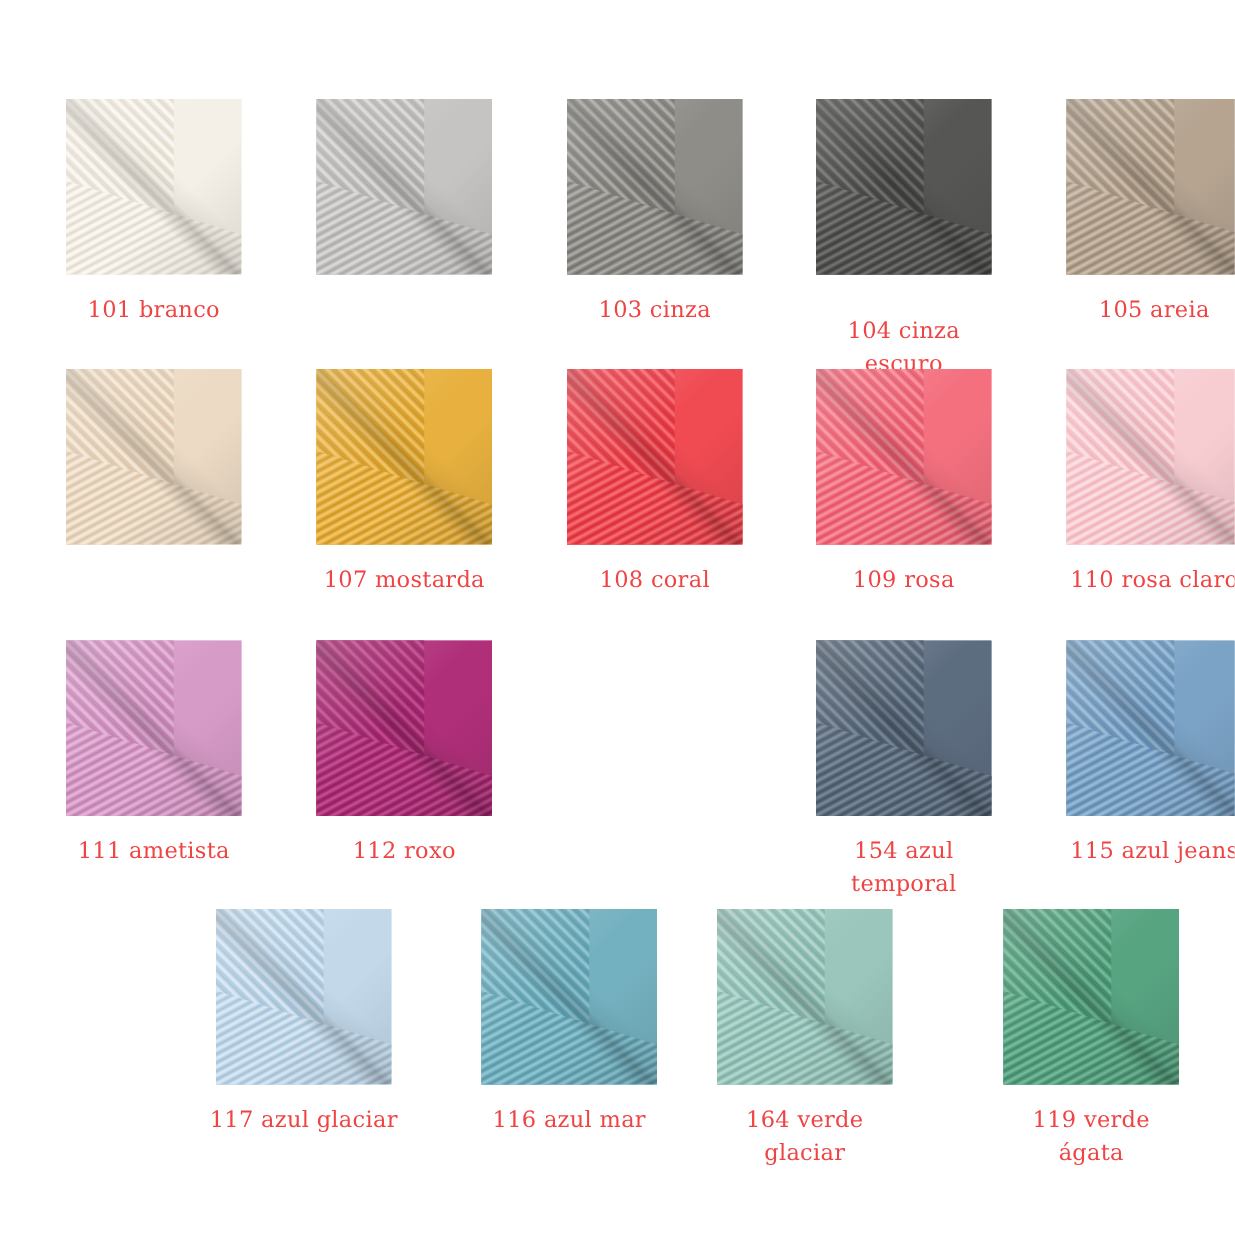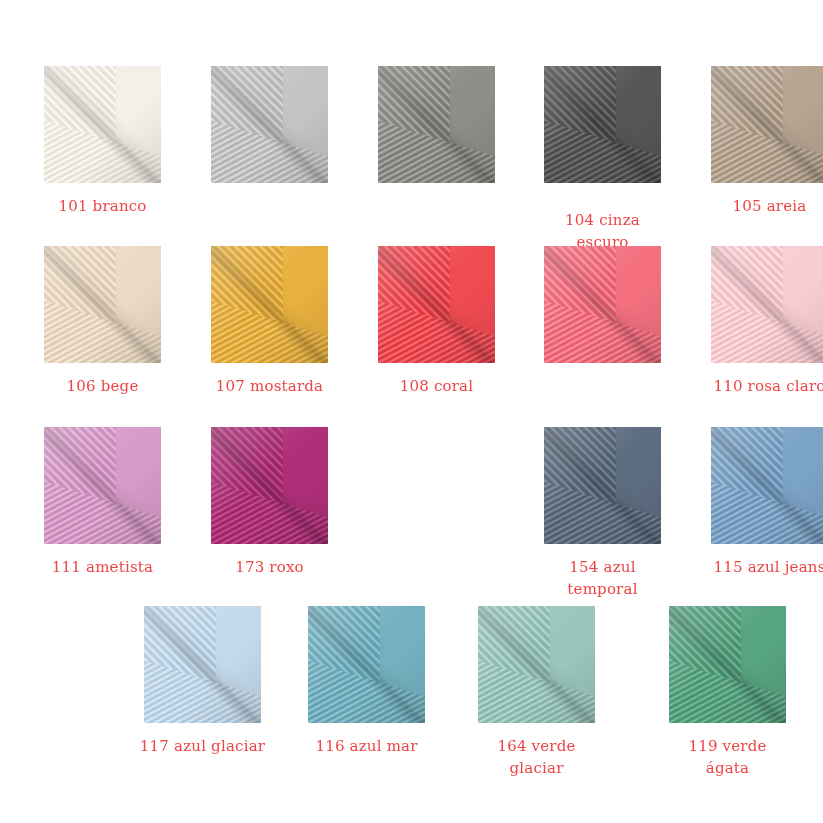--- a/index.html
+++ b/index.html
@@ -124,20 +124,21 @@
       </div>
     </div>
     <div class="swatch-cell" style="left: 353px; top: 66px;">
       <div class="swatch" title="103 cinza" style="background: rgb(142, 141, 136);">
         <div class="base" style="background: rgb(142, 141, 136);"></div>
         <div class="ply-a" style="background-image: repeating-linear-gradient(90deg, rgb(109, 108, 104) 0px, rgb(142, 141, 136) 1.2px, rgb(180, 179, 174) 2.4px, rgb(142, 141, 136) 3.6px, rgb(109, 108, 104) 5px);"></div>
         <div class="ply-b" style="background-image: repeating-linear-gradient(90deg, rgb(109, 108, 104) 0px, rgb(142, 141, 136) 1.2px, rgb(180, 179, 174) 2.4px, rgb(142, 141, 136) 3.6px, rgb(109, 108, 104) 5px);"></div>
         <div class="seam"></div>
         <div class="shade"></div>
       </div>
+      <div class="label">103 cinza</div>
     </div>
     <div class="swatch-cell" style="left: 519px; top: 66px; gap: 14px;">
       <div class="swatch" title="104 cinza escuro" style="background: rgb(86, 86, 84);">
         <div class="base" style="background: rgb(86, 86, 84);"></div>
         <div class="ply-a" style="background-image: repeating-linear-gradient(90deg, rgb(59, 59, 57) 0px, rgb(86, 86, 84) 1.2px, rgb(122, 122, 119) 2.4px, rgb(86, 86, 84) 3.6px, rgb(59, 59, 57) 5px);"></div>
         <div class="ply-b" style="background-image: repeating-linear-gradient(90deg, rgb(59, 59, 57) 0px, rgb(86, 86, 84) 1.2px, rgb(122, 122, 119) 2.4px, rgb(86, 86, 84) 3.6px, rgb(59, 59, 57) 5px);"></div>
         <div class="seam"></div>
         <div class="shade"></div>
       </div>
       <div class="label">104 cinza
@@ -154,21 +155,20 @@
       <div class="label">105 areia</div>
     </div>
     <div class="swatch-cell" style="left: 19px; top: 246px;">
       <div class="swatch" title="106 bege" style="background: rgb(236, 218, 196);">
         <div class="base" style="background: rgb(236, 218, 196);"></div>
         <div class="ply-a" style="background-image: repeating-linear-gradient(90deg, rgb(214, 191, 163) 0px, rgb(236, 218, 196) 1.2px, rgb(248, 238, 223) 2.4px, rgb(236, 218, 196) 3.6px, rgb(214, 191, 163) 5px);"></div>
         <div class="ply-b" style="background-image: repeating-linear-gradient(90deg, rgb(214, 191, 163) 0px, rgb(236, 218, 196) 1.2px, rgb(248, 238, 223) 2.4px, rgb(236, 218, 196) 3.6px, rgb(214, 191, 163) 5px);"></div>
         <div class="seam"></div>
         <div class="shade"></div>
       </div>
-      <div class="label">106 bege</div>
     </div>
     <div class="swatch-cell" style="left: 186px; top: 246px;">
       <div class="swatch" title="107 mostarda" style="background: rgb(232, 177, 63);">
         <div class="base" style="background: rgb(232, 177, 63);"></div>
         <div class="ply-a" style="background-image: repeating-linear-gradient(90deg, rgb(201, 144, 31) 0px, rgb(232, 177, 63) 1.2px, rgb(244, 204, 119) 2.4px, rgb(232, 177, 63) 3.6px, rgb(201, 144, 31) 5px);"></div>
         <div class="ply-b" style="background-image: repeating-linear-gradient(90deg, rgb(201, 144, 31) 0px, rgb(232, 177, 63) 1.2px, rgb(244, 204, 119) 2.4px, rgb(232, 177, 63) 3.6px, rgb(201, 144, 31) 5px);"></div>
         <div class="seam"></div>
         <div class="shade"></div>
       </div>
       <div class="label">107 mostarda</div>
@@ -184,20 +184,21 @@
       <div class="label">108 coral</div>
     </div>
     <div class="swatch-cell" style="left: 519px; top: 246px;">
       <div class="swatch" title="109 rosa" style="background: rgb(244, 112, 127);">
         <div class="base" style="background: rgb(244, 112, 127);"></div>
         <div class="ply-a" style="background-image: repeating-linear-gradient(90deg, rgb(222, 77, 98) 0px, rgb(244, 112, 127) 1.2px, rgb(250, 154, 166) 2.4px, rgb(244, 112, 127) 3.6px, rgb(222, 77, 98) 5px);"></div>
         <div class="ply-b" style="background-image: repeating-linear-gradient(90deg, rgb(222, 77, 98) 0px, rgb(244, 112, 127) 1.2px, rgb(250, 154, 166) 2.4px, rgb(244, 112, 127) 3.6px, rgb(222, 77, 98) 5px);"></div>
         <div class="seam"></div>
         <div class="shade"></div>
       </div>
+      <div class="label">109 rosa</div>
     </div>
     <div class="swatch-cell" style="left: 686px; top: 246px;">
       <div class="swatch" title="110 rosa claro" style="background: rgb(248, 205, 210);">
         <div class="base" style="background: rgb(248, 205, 210);"></div>
         <div class="ply-a" style="background-image: repeating-linear-gradient(90deg, rgb(238, 172, 182) 0px, rgb(248, 205, 210) 1.2px, rgb(253, 229, 232) 2.4px, rgb(248, 205, 210) 3.6px, rgb(238, 172, 182) 5px);"></div>
         <div class="ply-b" style="background-image: repeating-linear-gradient(90deg, rgb(238, 172, 182) 0px, rgb(248, 205, 210) 1.2px, rgb(253, 229, 232) 2.4px, rgb(248, 205, 210) 3.6px, rgb(238, 172, 182) 5px);"></div>
         <div class="seam"></div>
         <div class="shade"></div>
       </div>
       <div class="label">110 rosa claro</div>
@@ -213,21 +214,21 @@
       <div class="label">111 ametista</div>
     </div>
     <div class="swatch-cell" style="left: 186px; top: 427px;">
       <div class="swatch" title="112 roxo" style="background: rgb(176, 47, 121);">
         <div class="base" style="background: rgb(176, 47, 121);"></div>
         <div class="ply-a" style="background-image: repeating-linear-gradient(90deg, rgb(140, 29, 94) 0px, rgb(176, 47, 121) 1.2px, rgb(199, 87, 149) 2.4px, rgb(176, 47, 121) 3.6px, rgb(140, 29, 94) 5px);"></div>
         <div class="ply-b" style="background-image: repeating-linear-gradient(90deg, rgb(140, 29, 94) 0px, rgb(176, 47, 121) 1.2px, rgb(199, 87, 149) 2.4px, rgb(176, 47, 121) 3.6px, rgb(140, 29, 94) 5px);"></div>
         <div class="seam"></div>
         <div class="shade"></div>
       </div>
-      <div class="label">173 roxo</div>
+      <div class="label">112 roxo</div>
     </div>
     <div class="swatch-cell" style="left: 519px; top: 427px;">
       <div class="swatch" title="114 azul temporal" style="background: rgb(93, 109, 128);">
         <div class="base" style="background: rgb(93, 109, 128);"></div>
         <div class="ply-a" style="background-image: repeating-linear-gradient(90deg, rgb(67, 80, 95) 0px, rgb(93, 109, 128) 1.2px, rgb(128, 144, 159) 2.4px, rgb(93, 109, 128) 3.6px, rgb(67, 80, 95) 5px);"></div>
         <div class="ply-b" style="background-image: repeating-linear-gradient(90deg, rgb(67, 80, 95) 0px, rgb(93, 109, 128) 1.2px, rgb(128, 144, 159) 2.4px, rgb(93, 109, 128) 3.6px, rgb(67, 80, 95) 5px);"></div>
         <div class="seam"></div>
         <div class="shade"></div>
       </div>
       <div class="label">154 azul
@@ -246,21 +247,21 @@
     <div class="swatch-cell" style="left: 119px; top: 606px;">
       <div class="swatch" title="117 azul glaciar" style="background: rgb(195, 217, 234);">
         <div class="base" style="background: rgb(195, 217, 234);"></div>
         <div class="ply-a" style="background-image: repeating-linear-gradient(90deg, rgb(157, 189, 213) 0px, rgb(195, 217, 234) 1.2px, rgb(224, 236, 246) 2.4px, rgb(195, 217, 234) 3.6px, rgb(157, 189, 213) 5px);"></div>
         <div class="ply-b" style="background-image: repeating-linear-gradient(90deg, rgb(157, 189, 213) 0px, rgb(195, 217, 234) 1.2px, rgb(224, 236, 246) 2.4px, rgb(195, 217, 234) 3.6px, rgb(157, 189, 213) 5px);"></div>
         <div class="seam"></div>
         <div class="shade"></div>
       </div>
       <div class="label">117 azul glaciar</div>
     </div>
-    <div class="swatch-cell" style="left: 283px; top: 606px; justify-content: space-between;">
+    <div class="swatch-cell" style="left: 296px; top: 606px; justify-content: space-between;">
       <div class="swatch" title="116 azul mar" style="background: rgb(116, 177, 192);">
         <div class="base" style="background: rgb(116, 177, 192);"></div>
         <div class="ply-a" style="background-image: repeating-linear-gradient(90deg, rgb(81, 148, 165) 0px, rgb(116, 177, 192) 1.2px, rgb(155, 203, 214) 2.4px, rgb(116, 177, 192) 3.6px, rgb(81, 148, 165) 5px);"></div>
         <div class="ply-b" style="background-image: repeating-linear-gradient(90deg, rgb(81, 148, 165) 0px, rgb(116, 177, 192) 1.2px, rgb(155, 203, 214) 2.4px, rgb(116, 177, 192) 3.6px, rgb(81, 148, 165) 5px);"></div>
         <div class="seam"></div>
         <div class="shade"></div>
       </div>
       <div class="label">116 azul mar</div>
     </div>
     <div class="swatch-cell" style="left: 453px; top: 606px;">

